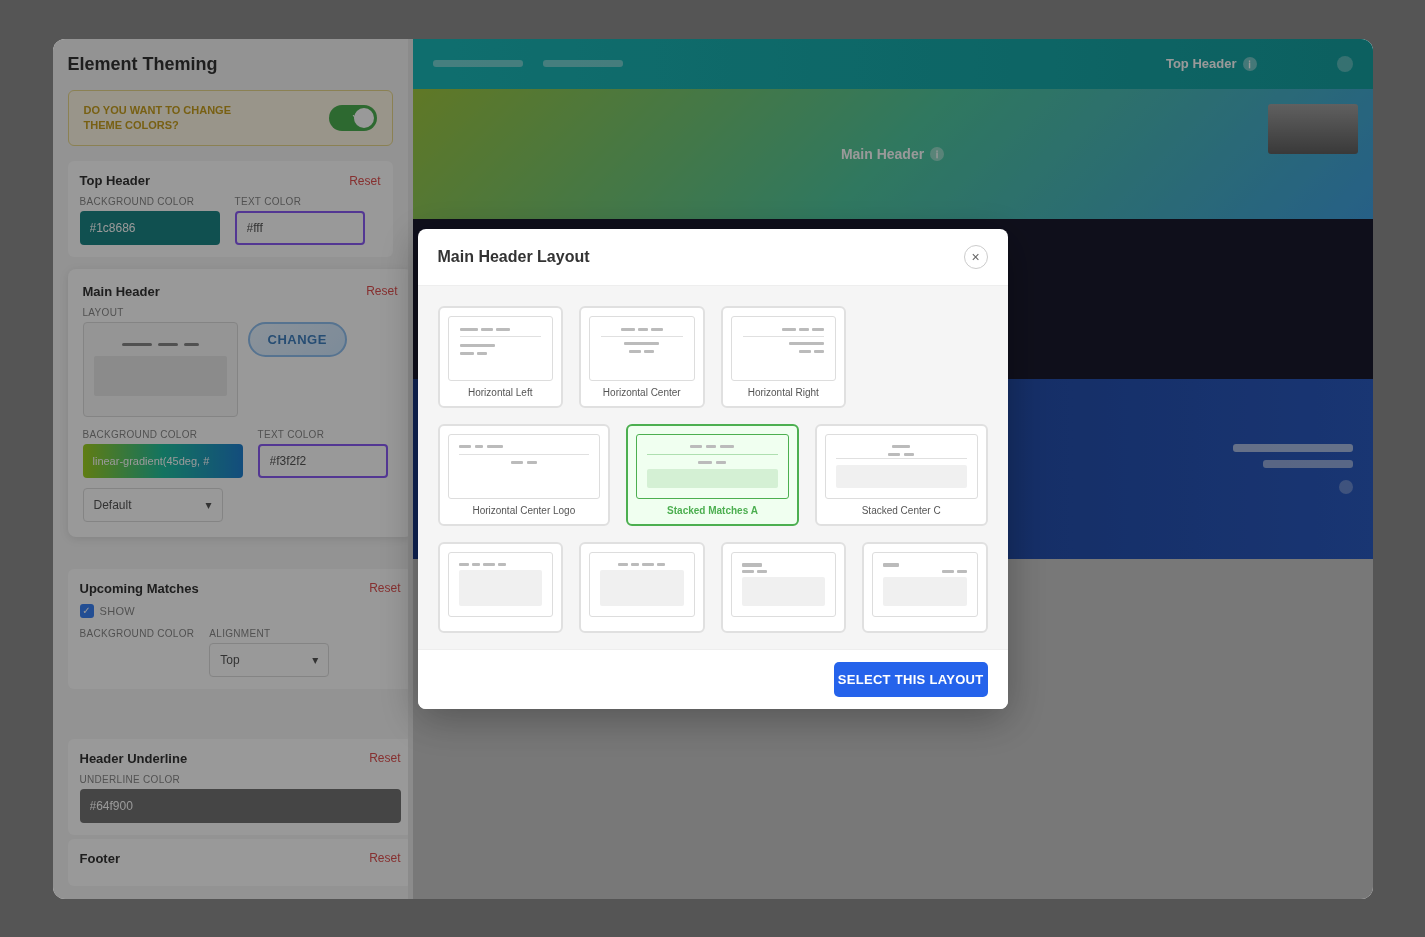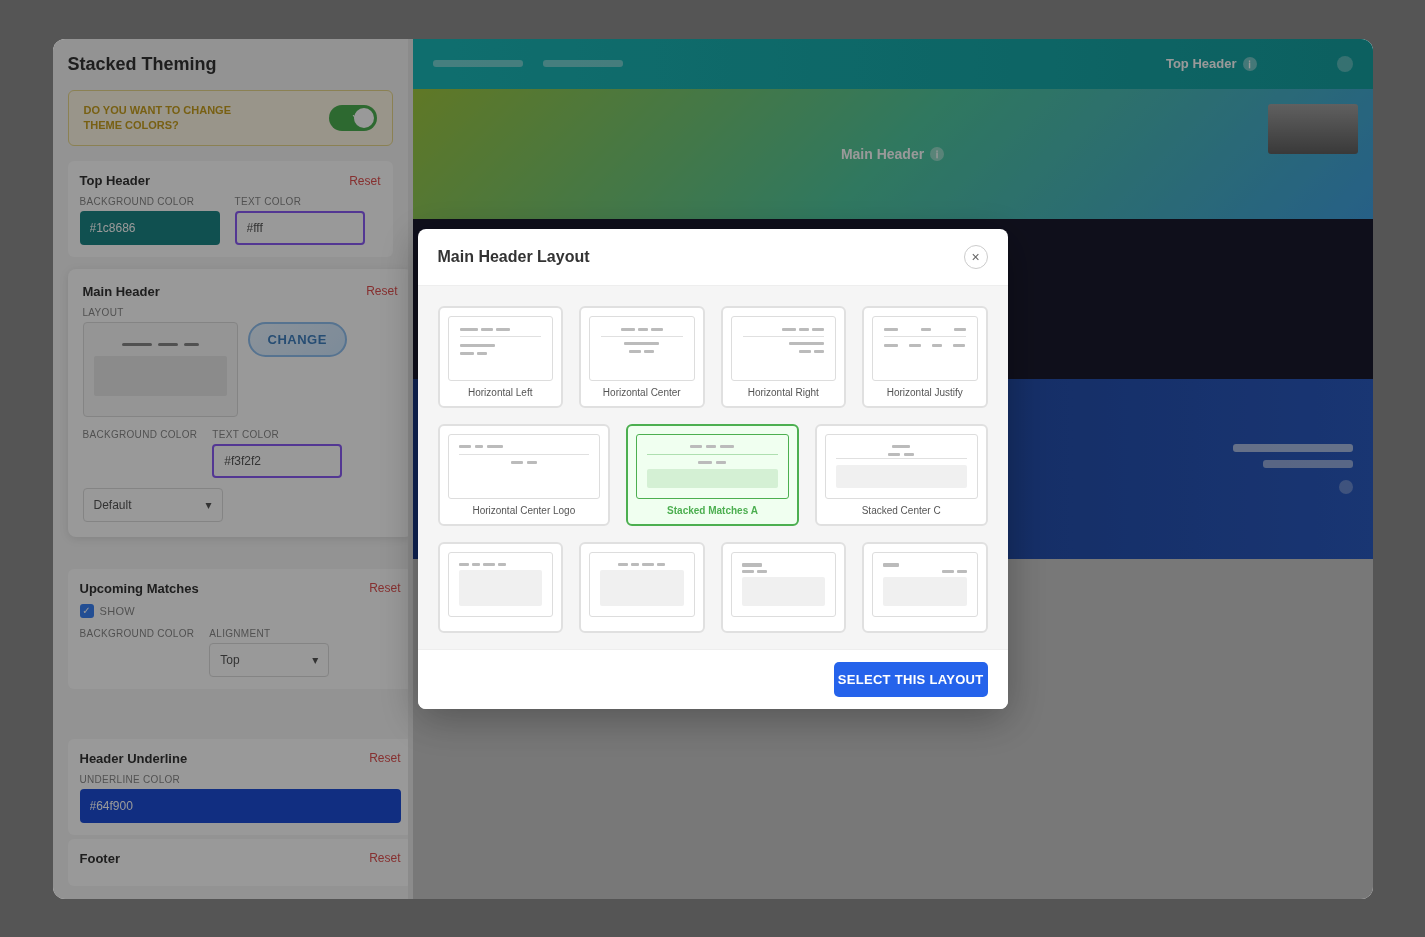--- a/index.html
+++ b/index.html
@@ -295,21 +295,21 @@
       background: white;
       border-radius: 6px;
       padding: 12px;
       position: absolute;
       top: 700px;
       left: 15px;
       width: 345px;
     }
 
     .green-input {
-      background: #1d4ed8;
+      background: #737373;
       color: white;
       border: none;
       border-radius: 4px;
       padding: 8px 10px;
       font-size: 12px;
       width: 100%;
       height: 34px;
     }
 
     
@@ -523,21 +523,21 @@
       grid-template-columns: repeat(4, 1fr);
       gap: 16px;
     }
   </style>
 </head>
 <body>
 
 <div class="outer-frame">
 
   <div class="left-panel">
-    <div class="page-title">Stacked Theming</div>
+    <div class="page-title">Element Theming</div>
 
     <div class="theme-toggle-card">
       <div class="theme-toggle-text">DO YOU WANT TO CHANGE THEME COLORS?</div>
       <div class="toggle-switch">
         <div class="toggle-knob"></div>
       </div>
     </div>
 
     <div class="top-header-section">
       <div class="section-header">
@@ -569,20 +569,21 @@
             <div class="layout-preview-line" style="width:20px;"></div>
             <div class="layout-preview-line" style="width:15px;"></div>
           </div>
           <div class="layout-preview-box"></div>
         </div>
         <button class="change-btn">CHANGE</button>
       </div>
       <div class="color-row" style="margin-bottom:10px;">
         <div>
           <div class="field-label">BACKGROUND COLOR</div>
+          <input class="gradient-input" value="linear-gradient(45deg, #" style="">
         </div>
         <div>
           <div class="field-label">TEXT COLOR</div>
           <input class="color-input-light" value="#f3f2f2" style="">
         </div>
       </div>
       <div class="dropdown-select">
         <span>Default</span>
         <span>▾</span>
       </div>
@@ -722,39 +723,20 @@
                 <div class="mini-line" style="width:35px;"></div>
                 <div class="mini-line-row" style="margin-top:2px;">
                   <div class="mini-line" style="width:12px;"></div>
                   <div class="mini-line" style="width:10px;"></div>
                 </div>
               </div>
             </div>
             <div class="layout-card-name">Horizontal Right</div>
           </div>
 
-          <div class="layout-card">
-            <div class="layout-card-preview">
-              <div class="lp-h-justify">
-                <div style="display:flex;justify-content:space-between;">
-                  <div class="mini-line" style="width:14px;"></div>
-                  <div class="mini-line" style="width:10px;"></div>
-                  <div class="mini-line" style="width:12px;"></div>
-                </div>
-                <div class="lp-divider-h"></div>
-                <div style="display:flex;justify-content:space-between;margin-top:2px;">
-                  <div class="mini-line" style="width:14px;"></div>
-                  <div class="mini-line" style="width:12px;"></div>
-                  <div class="mini-line" style="width:10px;"></div>
-                  <div class="mini-line" style="width:12px;"></div>
-                </div>
-              </div>
-            </div>
-            <div class="layout-card-name">Horizontal Justify</div>
-          </div>
 
         </div>
 
         <div class="layout-grid-3">
 
           <div class="layout-card">
             <div class="layout-card-preview">
               <div style="display:flex;flex-direction:column;height:100%;padding:5px;">
                 <div style="display:flex;gap:4px;margin-bottom:4px;">
                   <div class="mini-line" style="width:12px;"></div>

